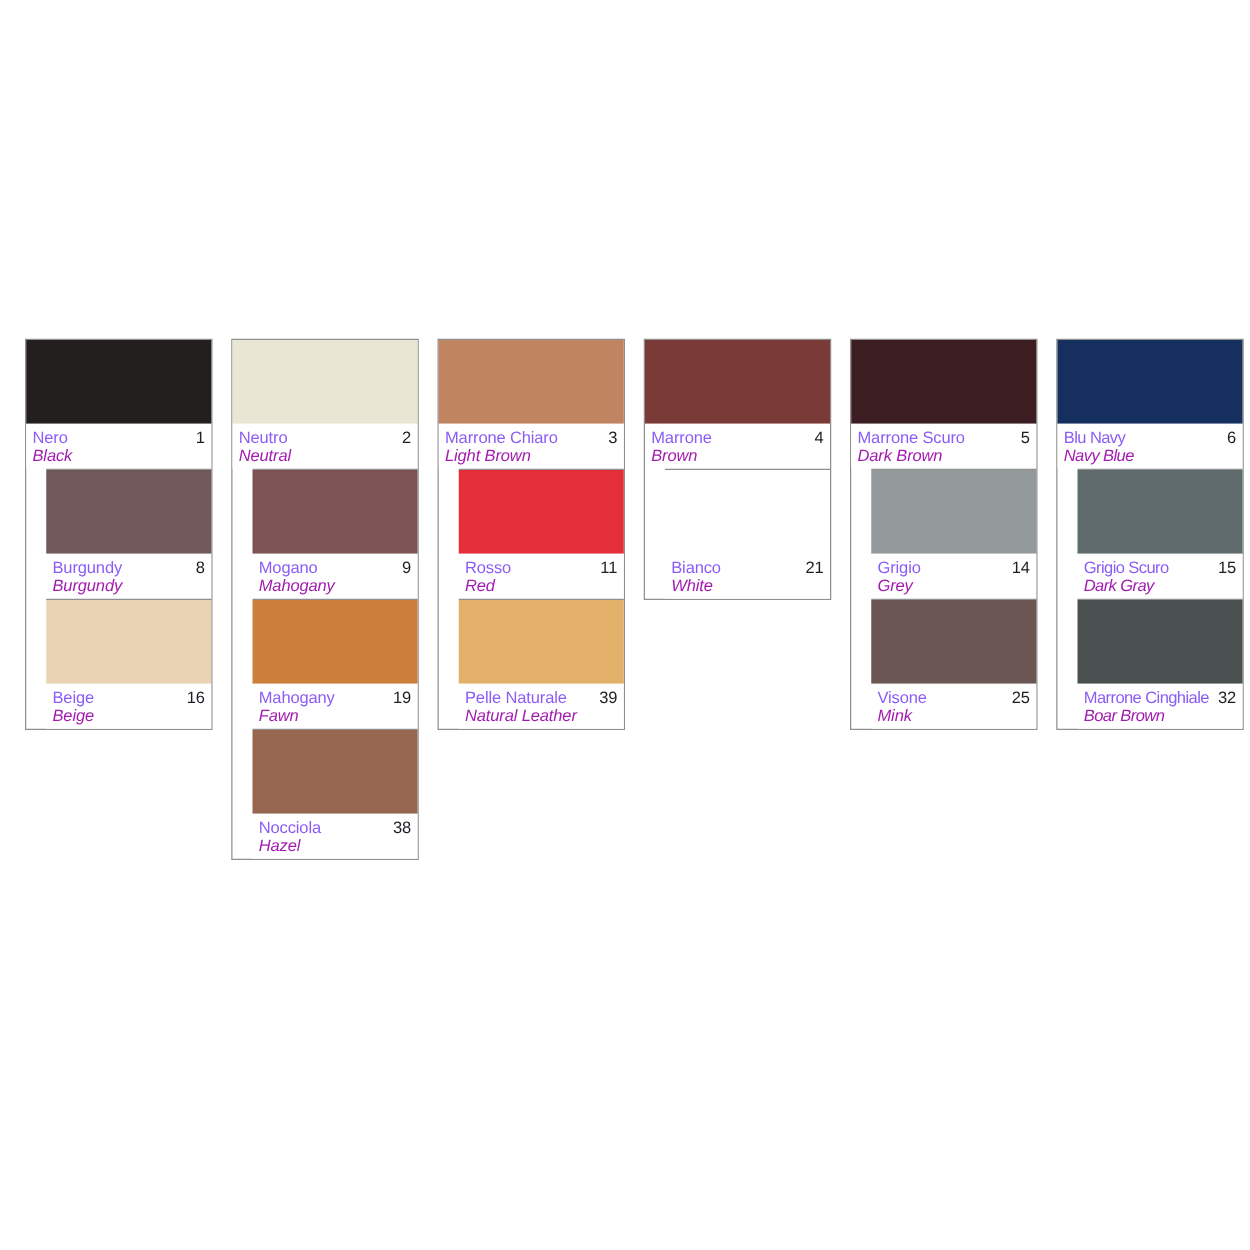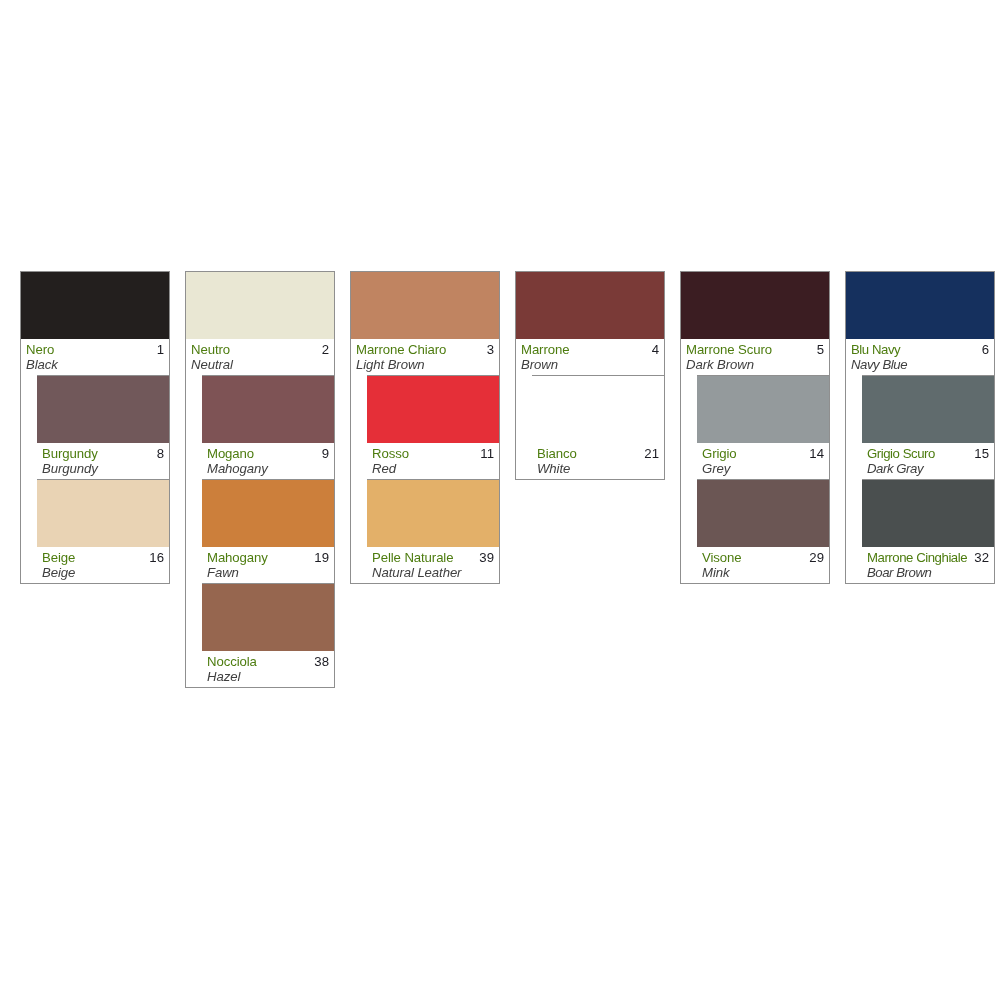--- a/index.html
+++ b/index.html
@@ -63,37 +63,37 @@
 
   .label-row-top {
     display: flex;
     justify-content: space-between;
     align-items: baseline;
     line-height: 15px;
   }
 
   .name-it {
     font-size: 13.2px;
-    color: #4d7c0f;
+    color: #8b5cf6;
     letter-spacing: -0.1px;
     white-space: nowrap;
     font-family: "Liberation Sans", sans-serif;
   }
 
   .code-num {
     font-size: 13.2px;
     color: #1d1d24;
     font-family: "Liberation Sans", sans-serif;
     padding-left: 4px;
   }
 
   .name-en {
     font-size: 13.2px;
     font-style: italic;
-    color: #404040;
+    color: #a21caf;
     line-height: 15px;
     letter-spacing: -0.1px;
     white-space: nowrap;
     font-family: "Liberation Sans", sans-serif;
   }
 
   
   .swatch-column:nth-child(6) .name-it,
   .swatch-column:nth-child(6) .name-en {
     letter-spacing: -0.45px;
@@ -251,21 +251,21 @@
               <span class="code-num">14</span>
             </div>
             <div class="name-en">Grey</div>
           </div>
         </div>
         <div class="swatch-card">
           <div class="swatch-color" style="background: rgb(107, 86, 84);"></div>
           <div class="swatch-label">
             <div class="label-row-top">
               <span class="name-it">Visone</span>
-              <span class="code-num">29</span>
+              <span class="code-num">25</span>
             </div>
             <div class="name-en">Mink</div>
           </div>
         </div>
       </div>
       <div class="swatch-column">
         <div class="swatch-card">
           <div class="swatch-color" style="background: rgb(21, 48, 94);"></div>
           <div class="swatch-label">
             <div class="label-row-top">

